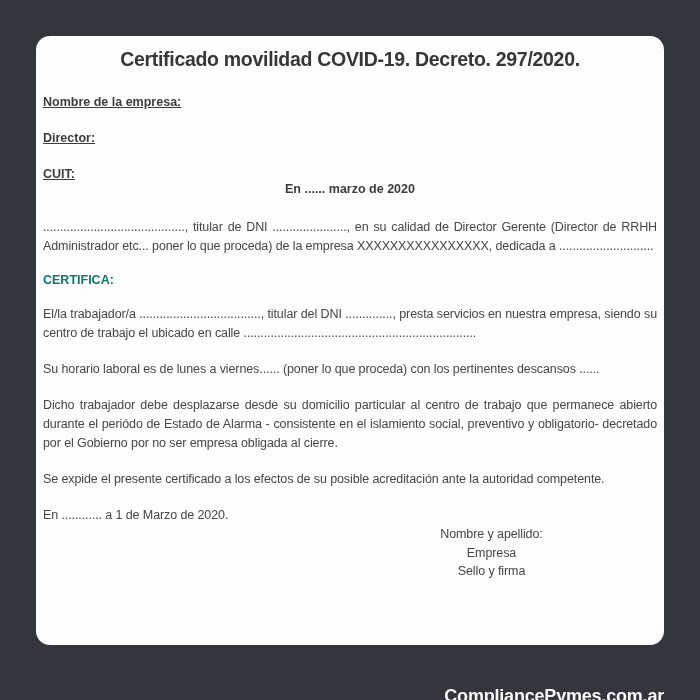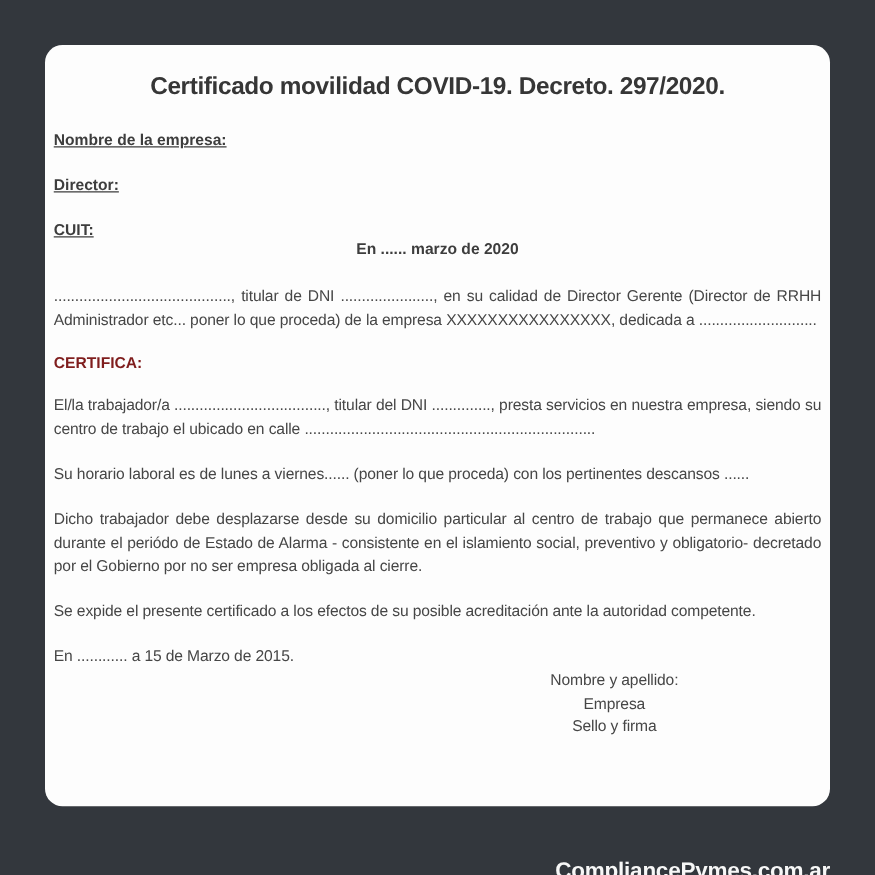--- a/index.html
+++ b/index.html
@@ -15,21 +15,21 @@
   }
   .card {
     box-sizing: border-box;
     position: absolute;
     left: 36px;
     top: 36px;
     width: 628px;
     height: 609px;
     background: #fdfdfd;
     border-radius: 14px;
-    padding: 22px 7px 0 7px;
+    padding: 12px 7px 0 7px;
     color: #424242;
   }
   .title {
     margin: 0 0 24px 0;
     text-align: center;
     font-size: 19.5px;
     font-weight: bold;
     letter-spacing: -0.3px;
     color: #363636;
   }
@@ -58,21 +58,21 @@
     line-height: 19px;
     letter-spacing: -0.1px;
     text-align: justify;
     color: #464646;
   }
   .certifica {
     margin: 0 0 17px 0;
     font-size: 12.5px;
     font-weight: bold;
     line-height: 15px;
-    color: #7f1d1d;
+    color: #0f766e;
   }
   .closing {
     margin-bottom: 0;
   }
   .signature {
     margin-left: 283px;
     font-size: 12.5px;
     line-height: 18.5px;
     letter-spacing: -0.1px;
     color: #464646;
@@ -114,21 +114,21 @@
 
   <p class="para">.........................................., titular de DNI ......................, en su calidad de Director Gerente (Director de RRHH Administrador etc... poner lo que proceda) de la empresa XXXXXXXXXXXXXXXX, dedicada a ............................</p>
 
   <div class="certifica">CERTIFICA:</div>
 
   <p class="para">El/la trabajador/a ...................................., titular del DNI .............., presta servicios en nuestra empresa, siendo su centro de trabajo el ubicado en calle .....................................................................</p>
   <p class="para">Su horario laboral es de lunes a viernes...... (poner lo que proceda) con los pertinentes descansos ......</p>
   <p class="para">Dicho trabajador debe desplazarse desde su domicilio particular al centro de trabajo que permanece abierto durante el periódo de Estado de Alarma - consistente en el islamiento social, preventivo y obligatorio- decretado por el Gobierno por no ser empresa obligada al cierre.</p>
   <p class="para">Se expide el presente certificado a los efectos de su posible acreditación ante la autoridad competente.</p>
 
-  <p class="para closing">En ............ a 15 de Marzo de 2015.</p>
+  <p class="para closing">En ............ a 1 de Marzo de 2020.</p>
 
   <div class="signature">
     <div>Nombre y apellido:</div>
     <div>Empresa</div>
     <div>Sello y firma</div>
   </div>
 </div>
 
 <div class="footer">
   <div class="brand">CompliancePymes.com.ar</div>

